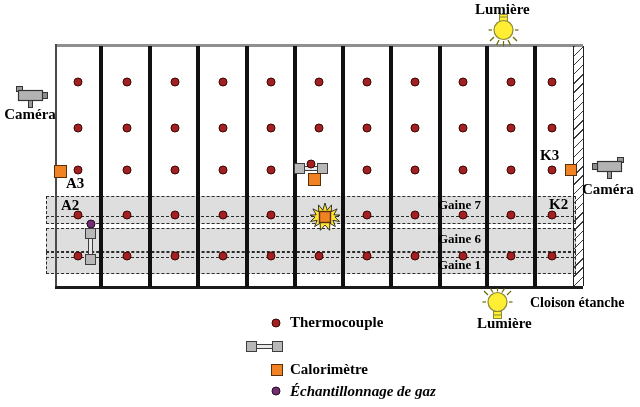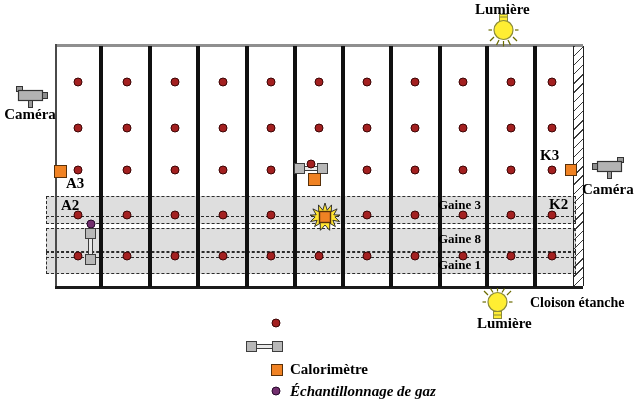--- a/index.html
+++ b/index.html
@@ -133,27 +133,28 @@
     </svg>
   </div>
 
   <div class="abs lbl f15" style="left:475px;top:2px;">Lumière</div>
   <div class="abs lbl f15" style="left:2px;top:107px;width:56px;text-align:center;">Caméra</div>
   <div class="abs lbl f15" style="left:582px;top:182px;">Caméra</div>
   <div class="abs lbl f15" style="left:66px;top:152px;margin-top:24px;">A3</div>
   <div class="abs lbl f15" style="left:540px;top:148px;">K3</div>
   <div class="abs lbl f15" style="left:61px;top:198px;">A2</div>
   <div class="abs lbl f15" style="left:549px;top:197px;">K2</div>
-  <div class="abs lbl f13" style="left:438px;top:198px;">Gaine 3</div>
-  <div class="abs lbl f13" style="left:438px;top:232px;">Gaine 8</div>
+  <div class="abs lbl f13" style="left:438px;top:198px;">Gaine 7</div>
+  <div class="abs lbl f13" style="left:438px;top:232px;">Gaine 6</div>
   <div class="abs lbl f13" style="left:438px;top:258px;">Gaine 1</div>
   <div class="abs lbl f15" style="left:477px;top:316px;">Lumière</div>
   <div class="abs lbl f14" style="left:530px;top:296px;">Cloison étanche</div>
 
   <span class="thermo-dot" style="left:276px;top:323px;"></span>
+  <div class="abs legend-label" style="left:290px;top:314px;">Thermocouple</div>
 
   <div class="abs icon-wrap" style="left:246px;top:341px;width:37px;height:11px;">
     <span class="fum-bar-h" style="left:9px;top:3px;width:19px;"></span>
     <span class="fum-sq" style="left:0;top:0;"></span>
     <span class="fum-sq" style="left:26px;top:0;"></span>
   </div>
 
   <div class="abs cal-square" style="left:271px;top:364px;width:10px;height:10px;"></div>
   <div class="abs legend-label" style="left:290px;top:361px;">Calorimètre</div>
 

